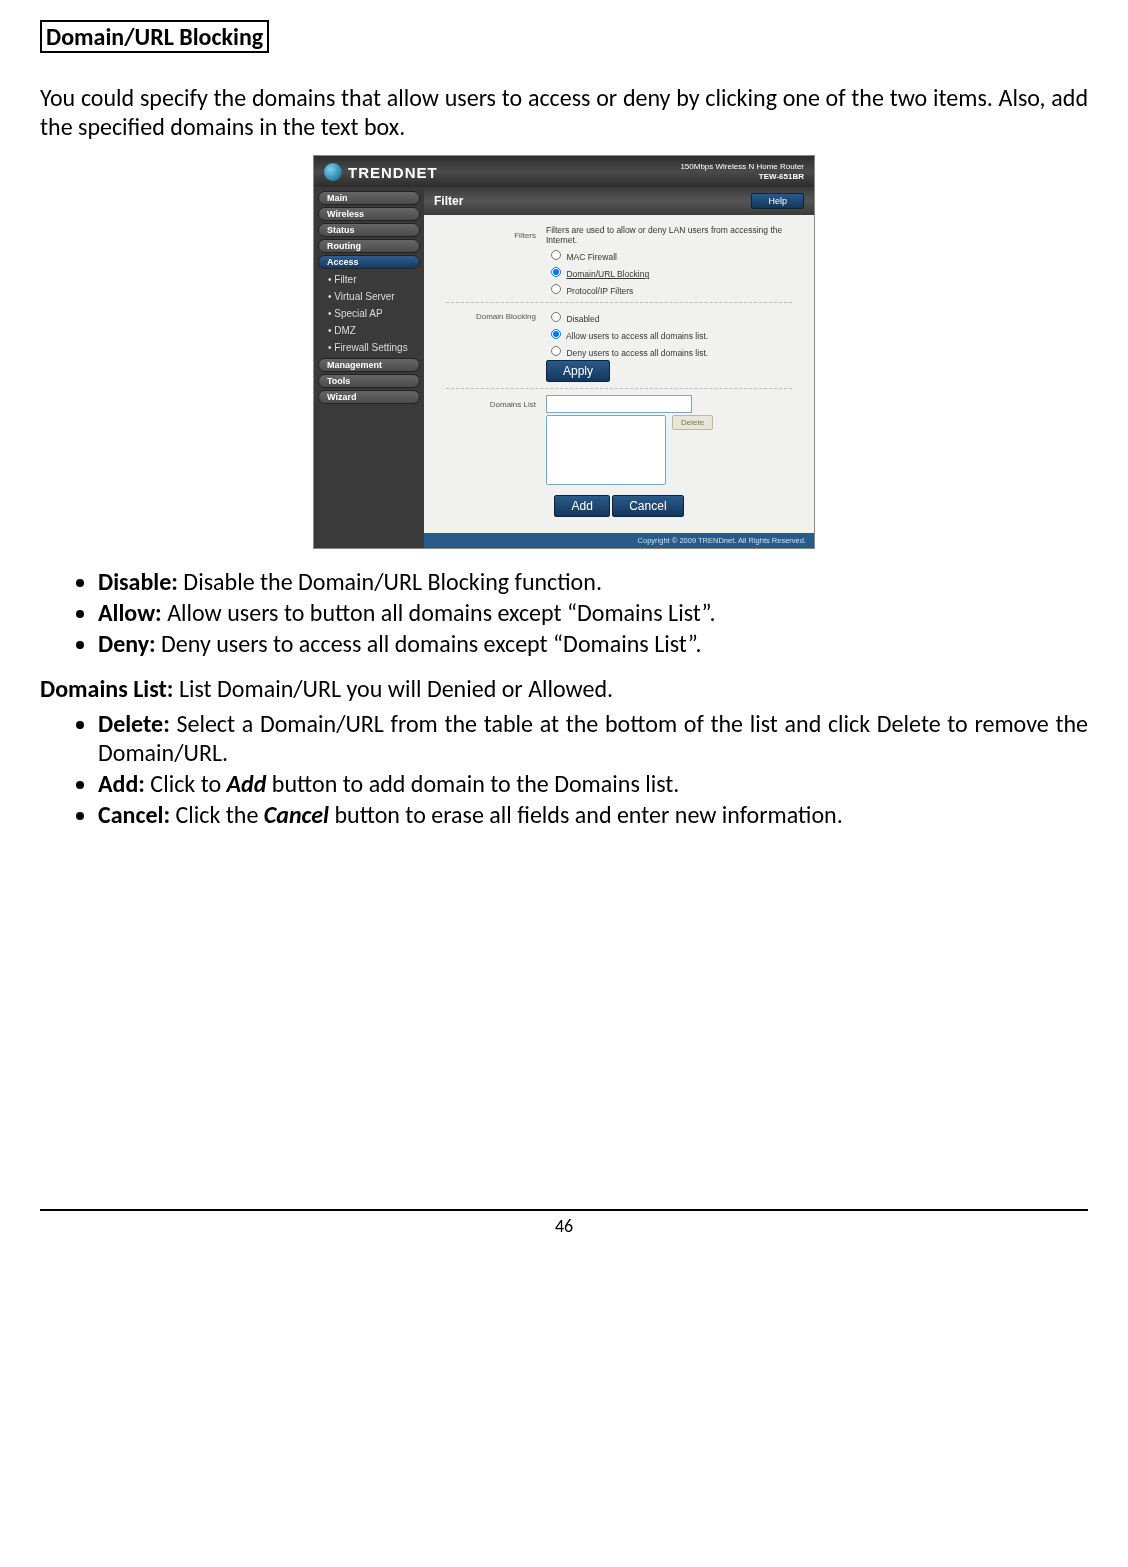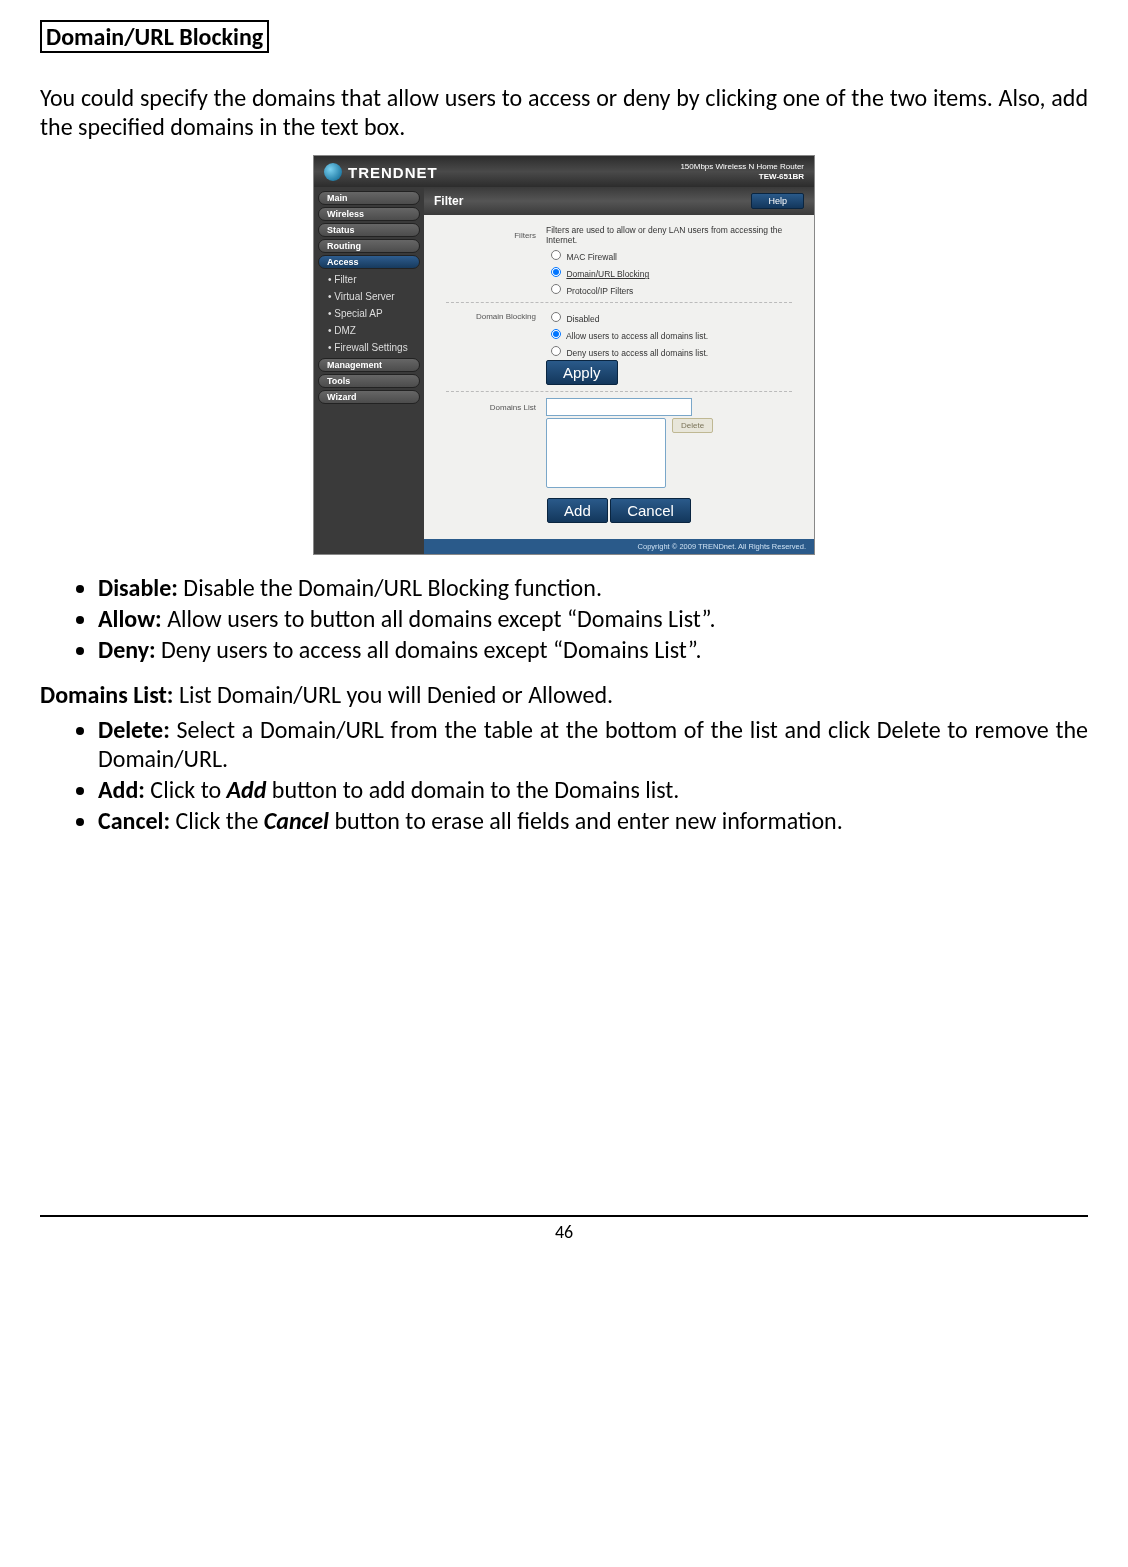--- a/index.html
+++ b/index.html
@@ -122,21 +122,21 @@
     width: 90px;
     text-align: right;
     color: #555;
     font-size: 8px;
     padding-right: 6px;
   }
   .row-body { flex: 1; }
   .radio { width: 10px; height: 10px; }
   .underline { text-decoration: underline; }
   .apply-btn, .add-btn, .cancel-btn, .delete-btn {
-    font-size: 15px;
+    font-size: 12px;
     padding: 3px 16px;
     border-radius: 2px;
     border: 1px solid #0a2540;
   }
   .apply-btn, .add-btn, .cancel-btn {
     background: linear-gradient(#2a5a8a, #13375c);
     color: #fff;
   }
   .delete-btn {
     background: #e8e6da;

